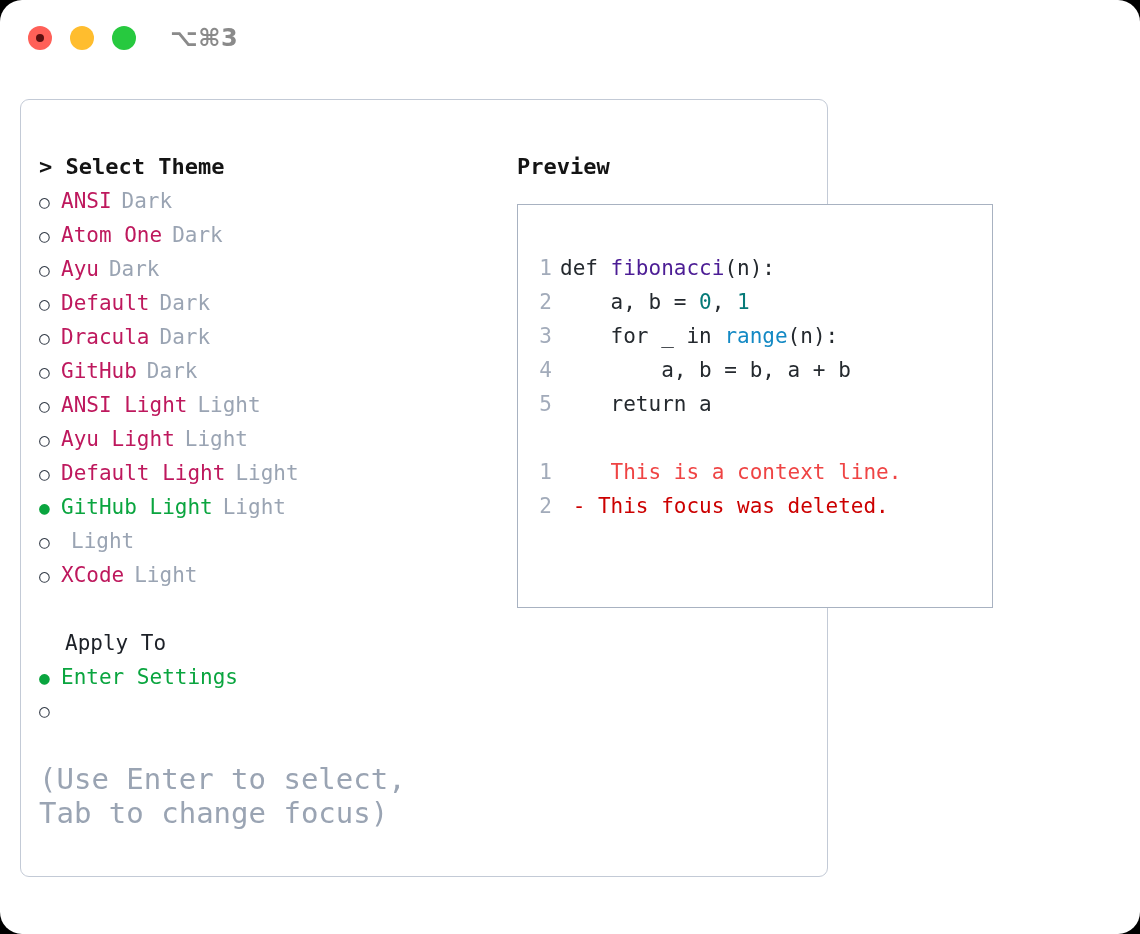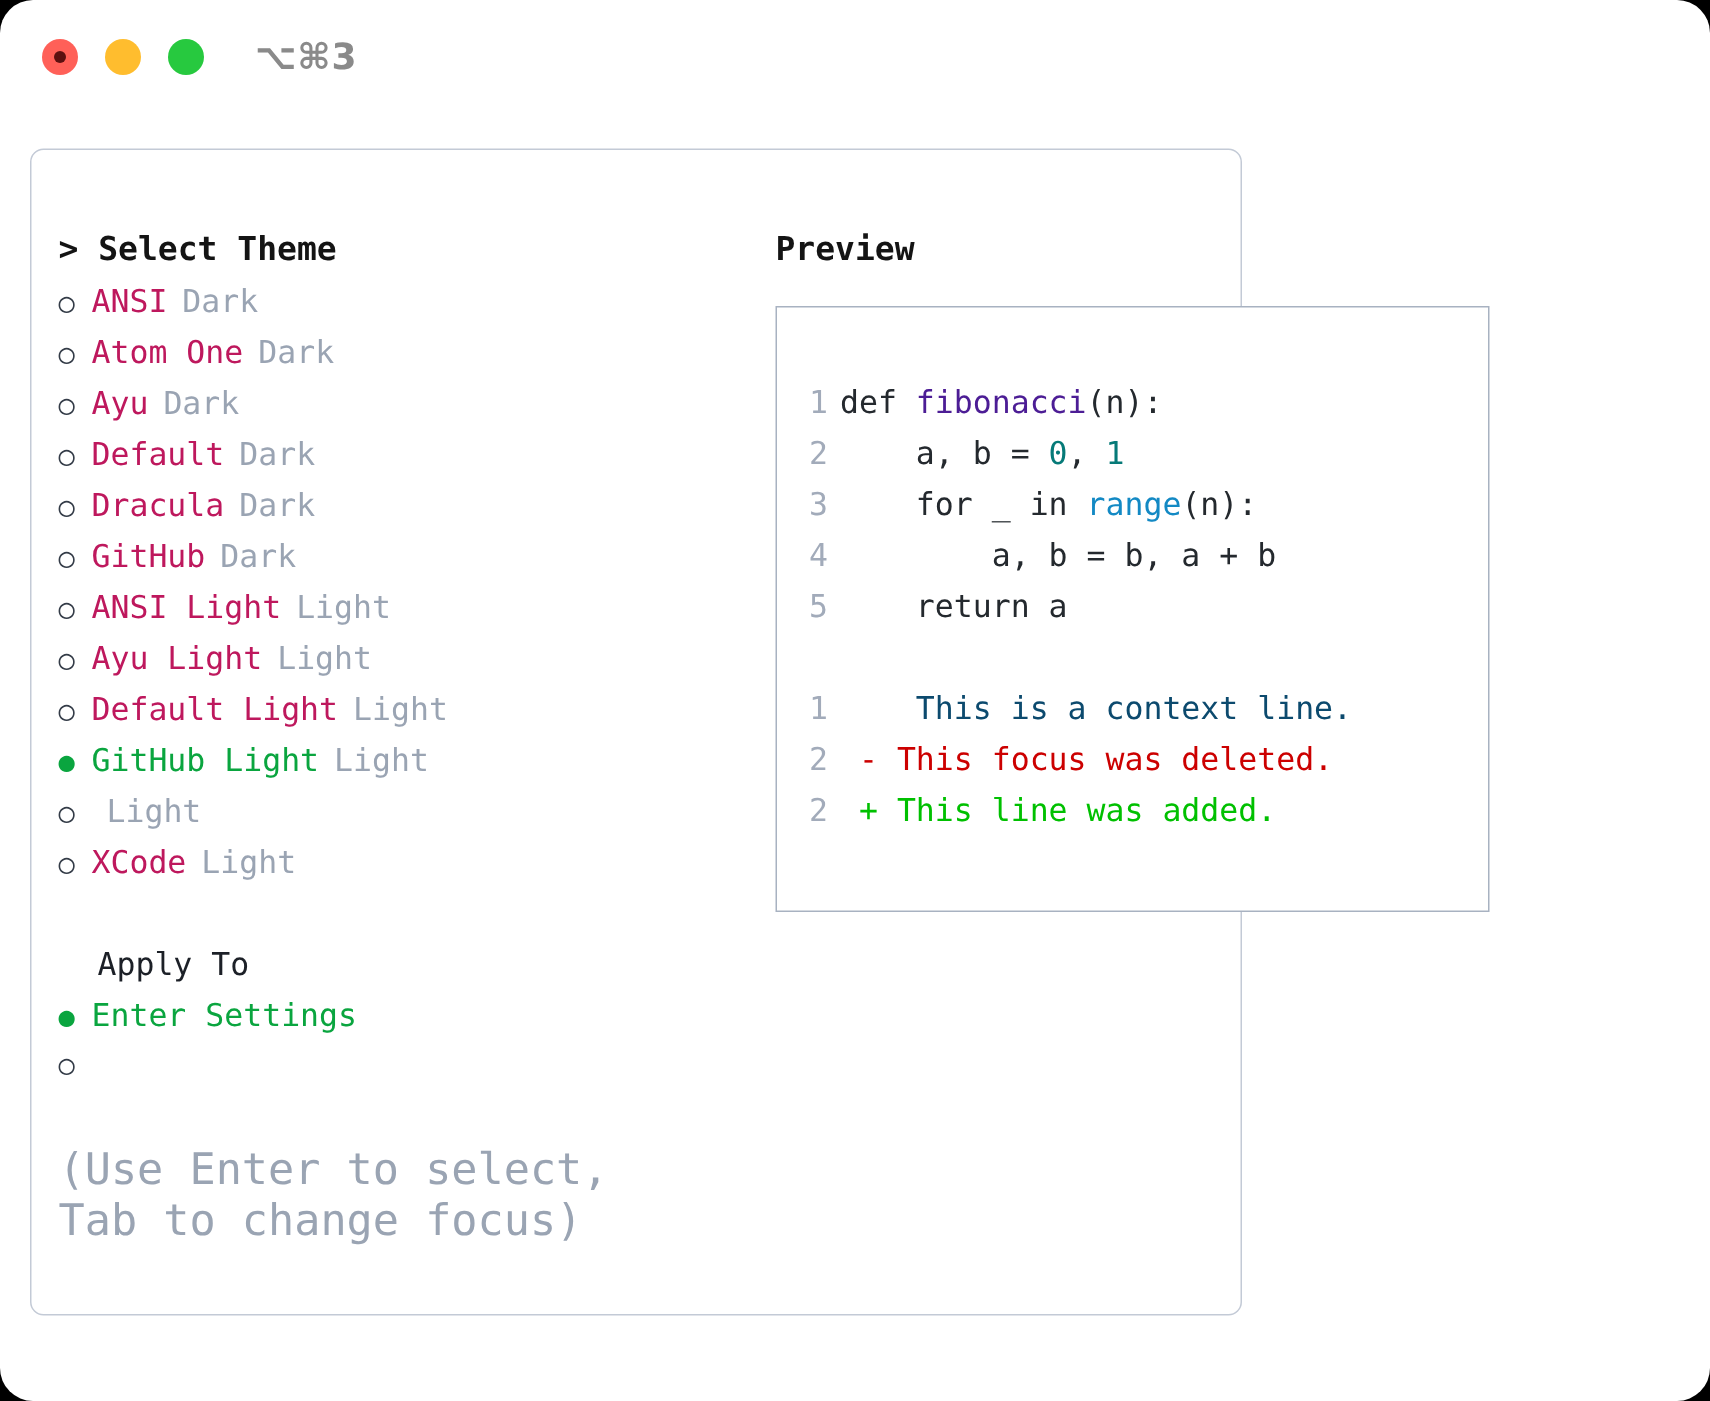--- a/index.html
+++ b/index.html
@@ -188,21 +188,21 @@
 
   .diff {
     position: absolute;
     left: 12px;
     top: 250px;
     font-size: 21px;
     line-height: 34px;
     white-space: pre;
   }
   .diff-line { white-space: pre; }
-  .diff-ctx { color: #0c4a6e; text-align: right; }
+  .diff-ctx { color: #ef4444; text-align: right; }
   .diff-del { color: #cc0000; }
   .diff-add { color: #00c000; }
 </style>
 </head>
 <body>
 
 <div class="window">
 
   <div class="titlebar">
     <div class="lights">
@@ -240,18 +240,18 @@
         </div>
 
       <div class="spacer-34"></div>
       <div class="hint">(Use Enter to select, Tab to change focus)</div>
     </div>
 
     <div class="right-pane">
       <div class="preview-title">Preview</div>
       <div class="preview-box">
         <div class="code" id="code-block"><div class="code-line"><span class="lineno">1</span><span class="tok-plain">def </span><span class="tok-fn">fibonacci</span><span class="tok-plain">(n):</span></div><div class="code-line"><span class="lineno">2</span><span class="tok-plain">    a, b = </span><span class="tok-num">0</span><span class="tok-plain">, </span><span class="tok-num">1</span></div><div class="code-line"><span class="lineno">3</span><span class="tok-plain">    for _ in </span><span class="tok-kw">range</span><span class="tok-plain">(n):</span></div><div class="code-line"><span class="lineno">4</span><span class="tok-plain">        a, b = b, a + b</span></div><div class="code-line"><span class="lineno">5</span><span class="tok-plain">    return a</span></div></div>
-        <div class="diff" id="diff-block"><div class="diff-line"><span class="lineno">1</span><span class="diff-ctx">    This is a context line.</span></div><div class="diff-line"><span class="lineno">2</span><span class="diff-del"> - This focus was deleted.</span></div><div class="diff-line"><span class="lineno">2</span><span class="diff-add"> + This line was added.</span></div></div>
+        <div class="diff" id="diff-block"><div class="diff-line"><span class="lineno">1</span><span class="diff-ctx">    This is a context line.</span></div><div class="diff-line"><span class="lineno">2</span><span class="diff-del"> - This focus was deleted.</span></div></div>
       </div>
     </div>
 
   </div>
 </div>
 
 </body></html>

